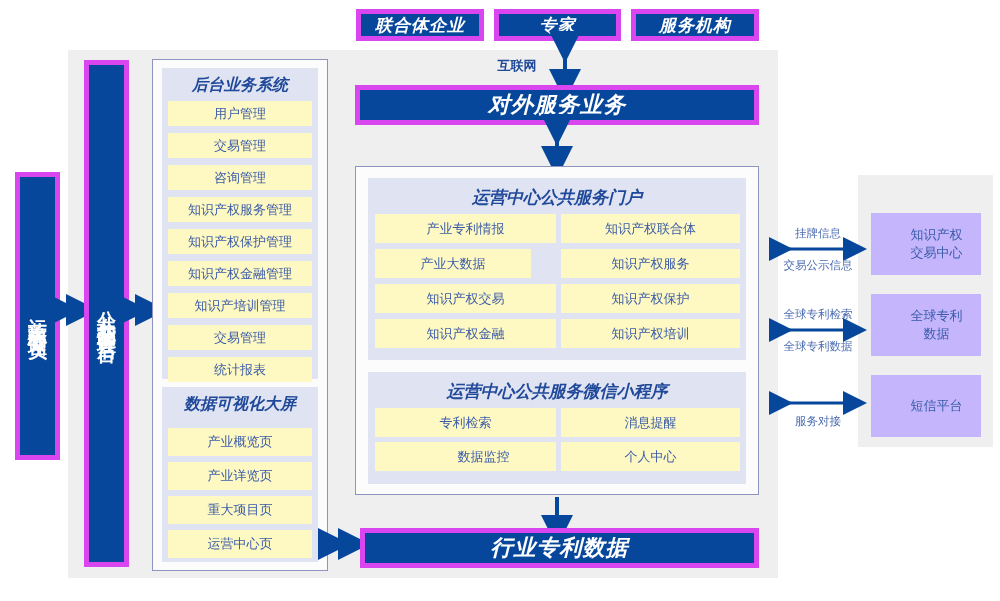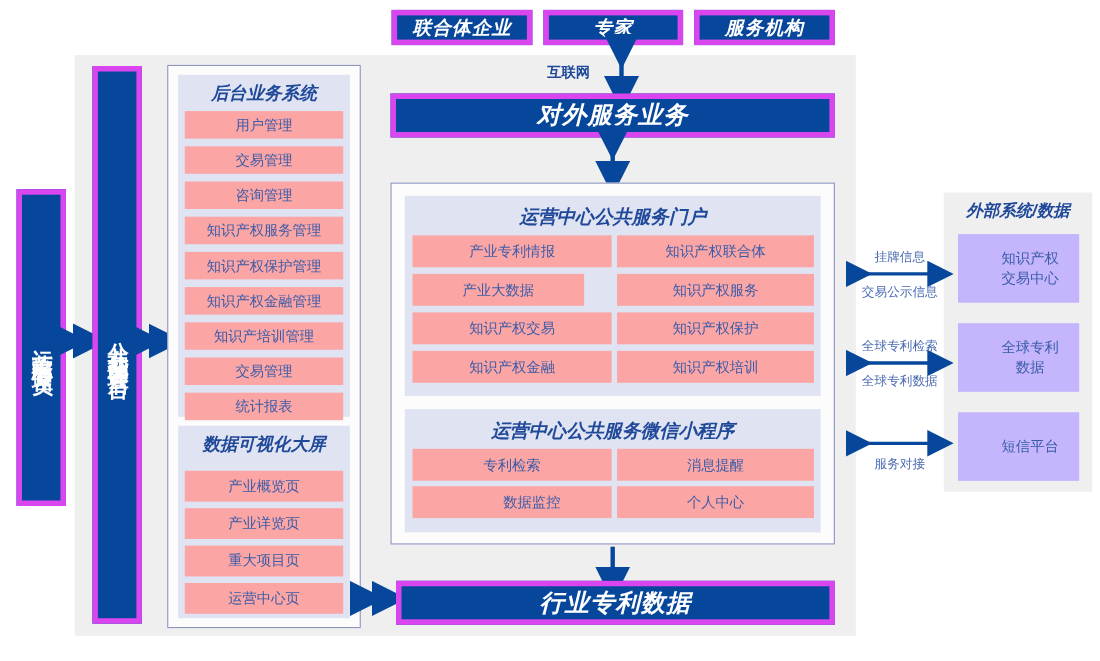--- a/index.html
+++ b/index.html
@@ -34,21 +34,21 @@
   
   .lav{background:#dfe3f2;}
 
   .grouptitle{
     color:#20499a;font-weight:bold;font-style:italic;
     text-align:center;display:flex;align-items:center;justify-content:center;
   }
 
   
   .cell{
-    background:#fca5a5;color:#3b5ca8;
+    background:#fef9c3;color:#3b5ca8;
     display:flex;align-items:center;justify-content:center;
     text-align:center;font-size:13px;
   }
 
   
   .extbox{
     background:#c4b5fd;border:1px solid #c4b5fd;
     color:#3b5ca8;font-size:13px;line-height:1.35;
     display:flex;align-items:center;justify-content:center;text-align:center;padding-left:21px;
   }
@@ -226,23 +226,20 @@
   <svg class="arrow" style="left:543px;top:495px;width:28px;height:40px;">
     <line x1="14" y1="2" x2="14" y2="36" stroke="#06479b" stroke-width="4" marker-end="url(#ah)"></line>
   </svg>
 
   <div class="abs bluebar" style="left:360px;top:528px;width:399px;height:40px;font-size:22px;">
     <span>行业专利数据</span>
   </div>
 
   <div class="abs graypanel" style="left:858px;top:175px;width:135px;height:272px;"></div>
 
-  <div class="abs extTitle" style="left:858px;top:180px;width:135px;height:24px;line-height:24px;">
-    <span>外部系统/数据</span>
-  </div>
 
   <div class="abs extbox" style="left:871px;top:213px;width:110px;height:62px;white-space:pre-line;">
     <span>知识产权
 交易中心</span>
   </div>
   <div class="abs extbox" style="left:871px;top:294px;width:110px;height:62px;white-space:pre-line;">
     <span>全球专利
 数据</span>
   </div>
   <div class="abs extbox" style="left:871px;top:375px;width:110px;height:62px;white-space:pre-line;">

